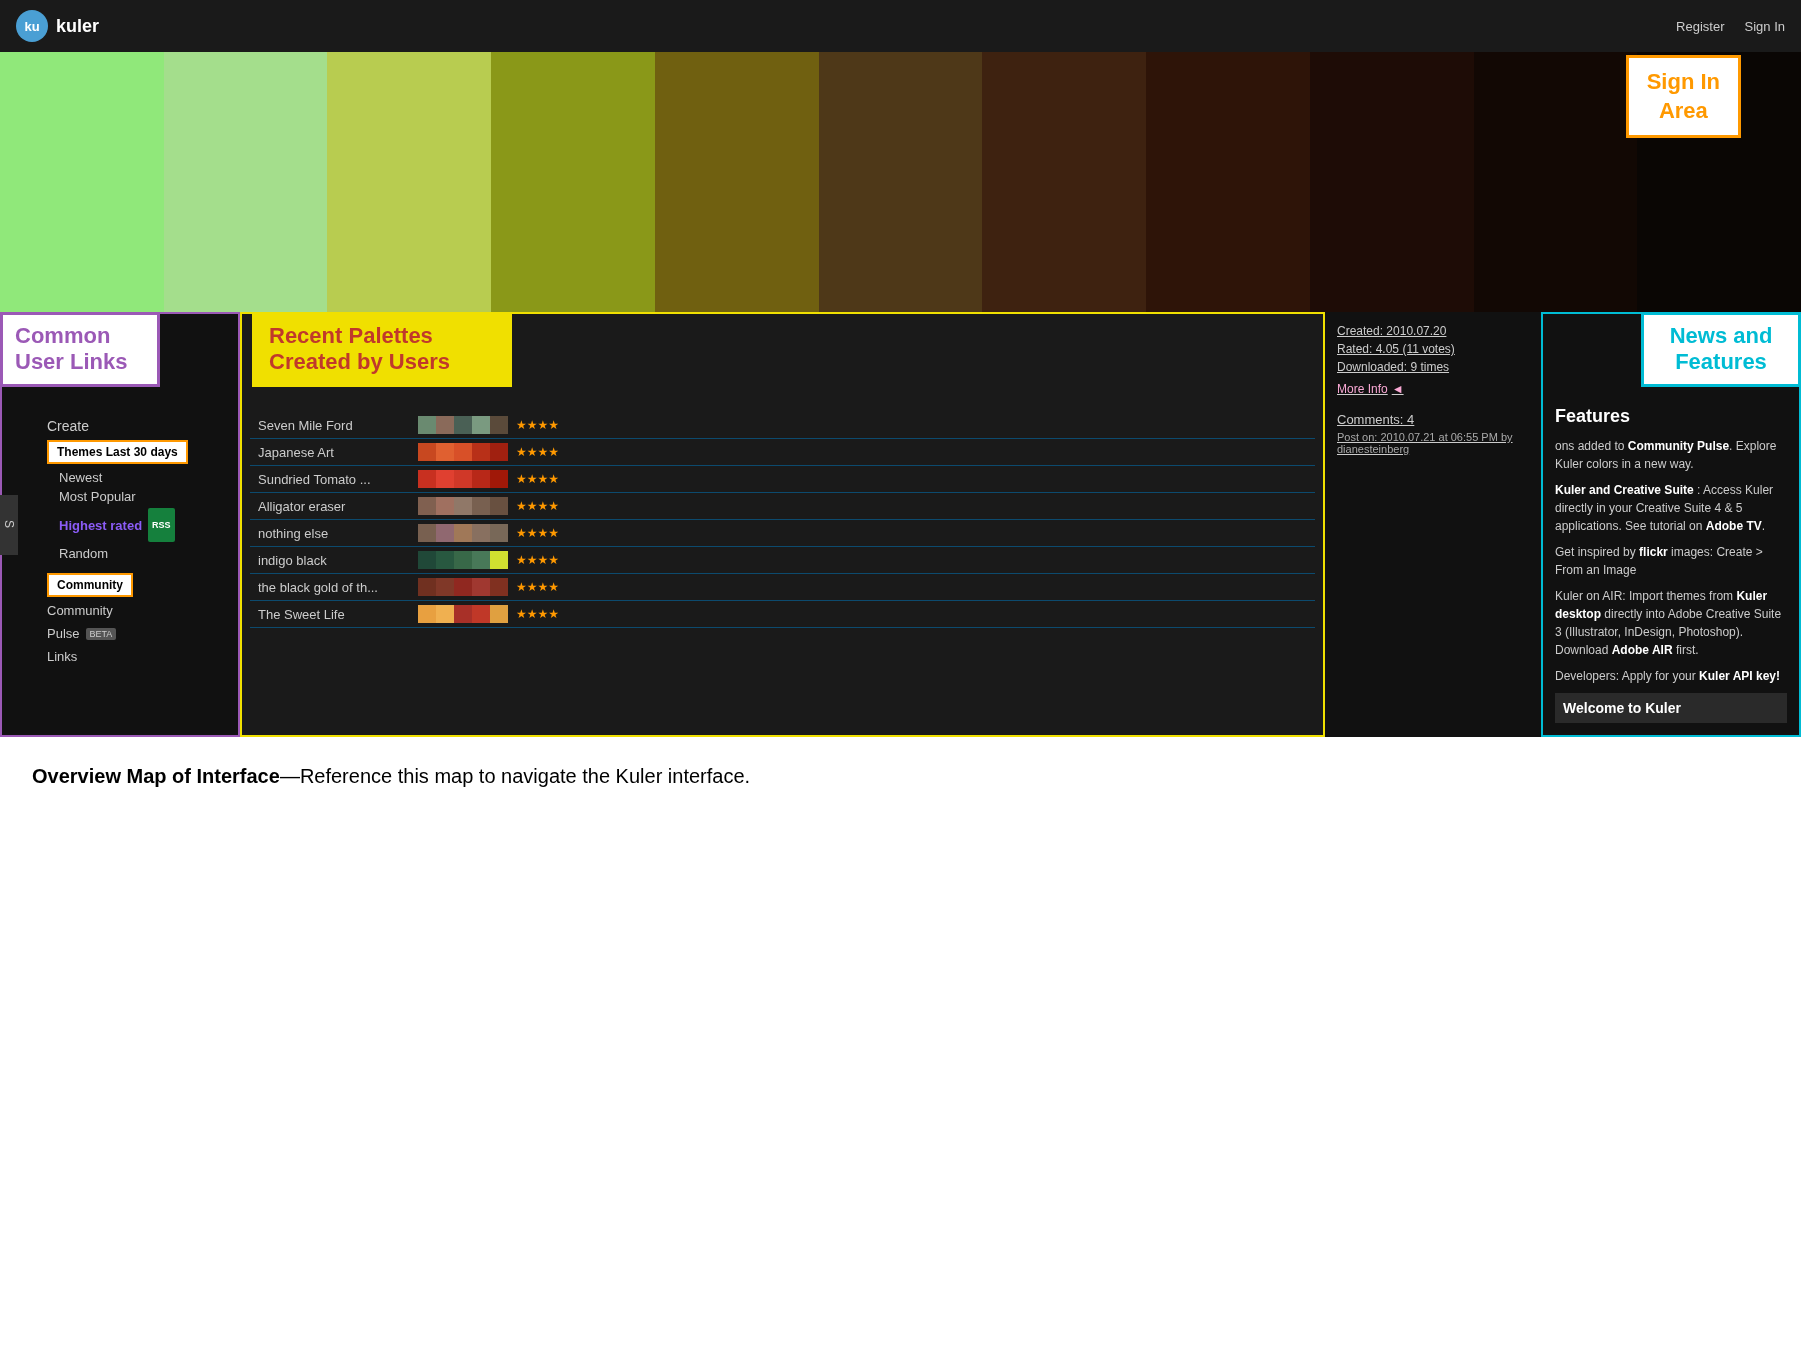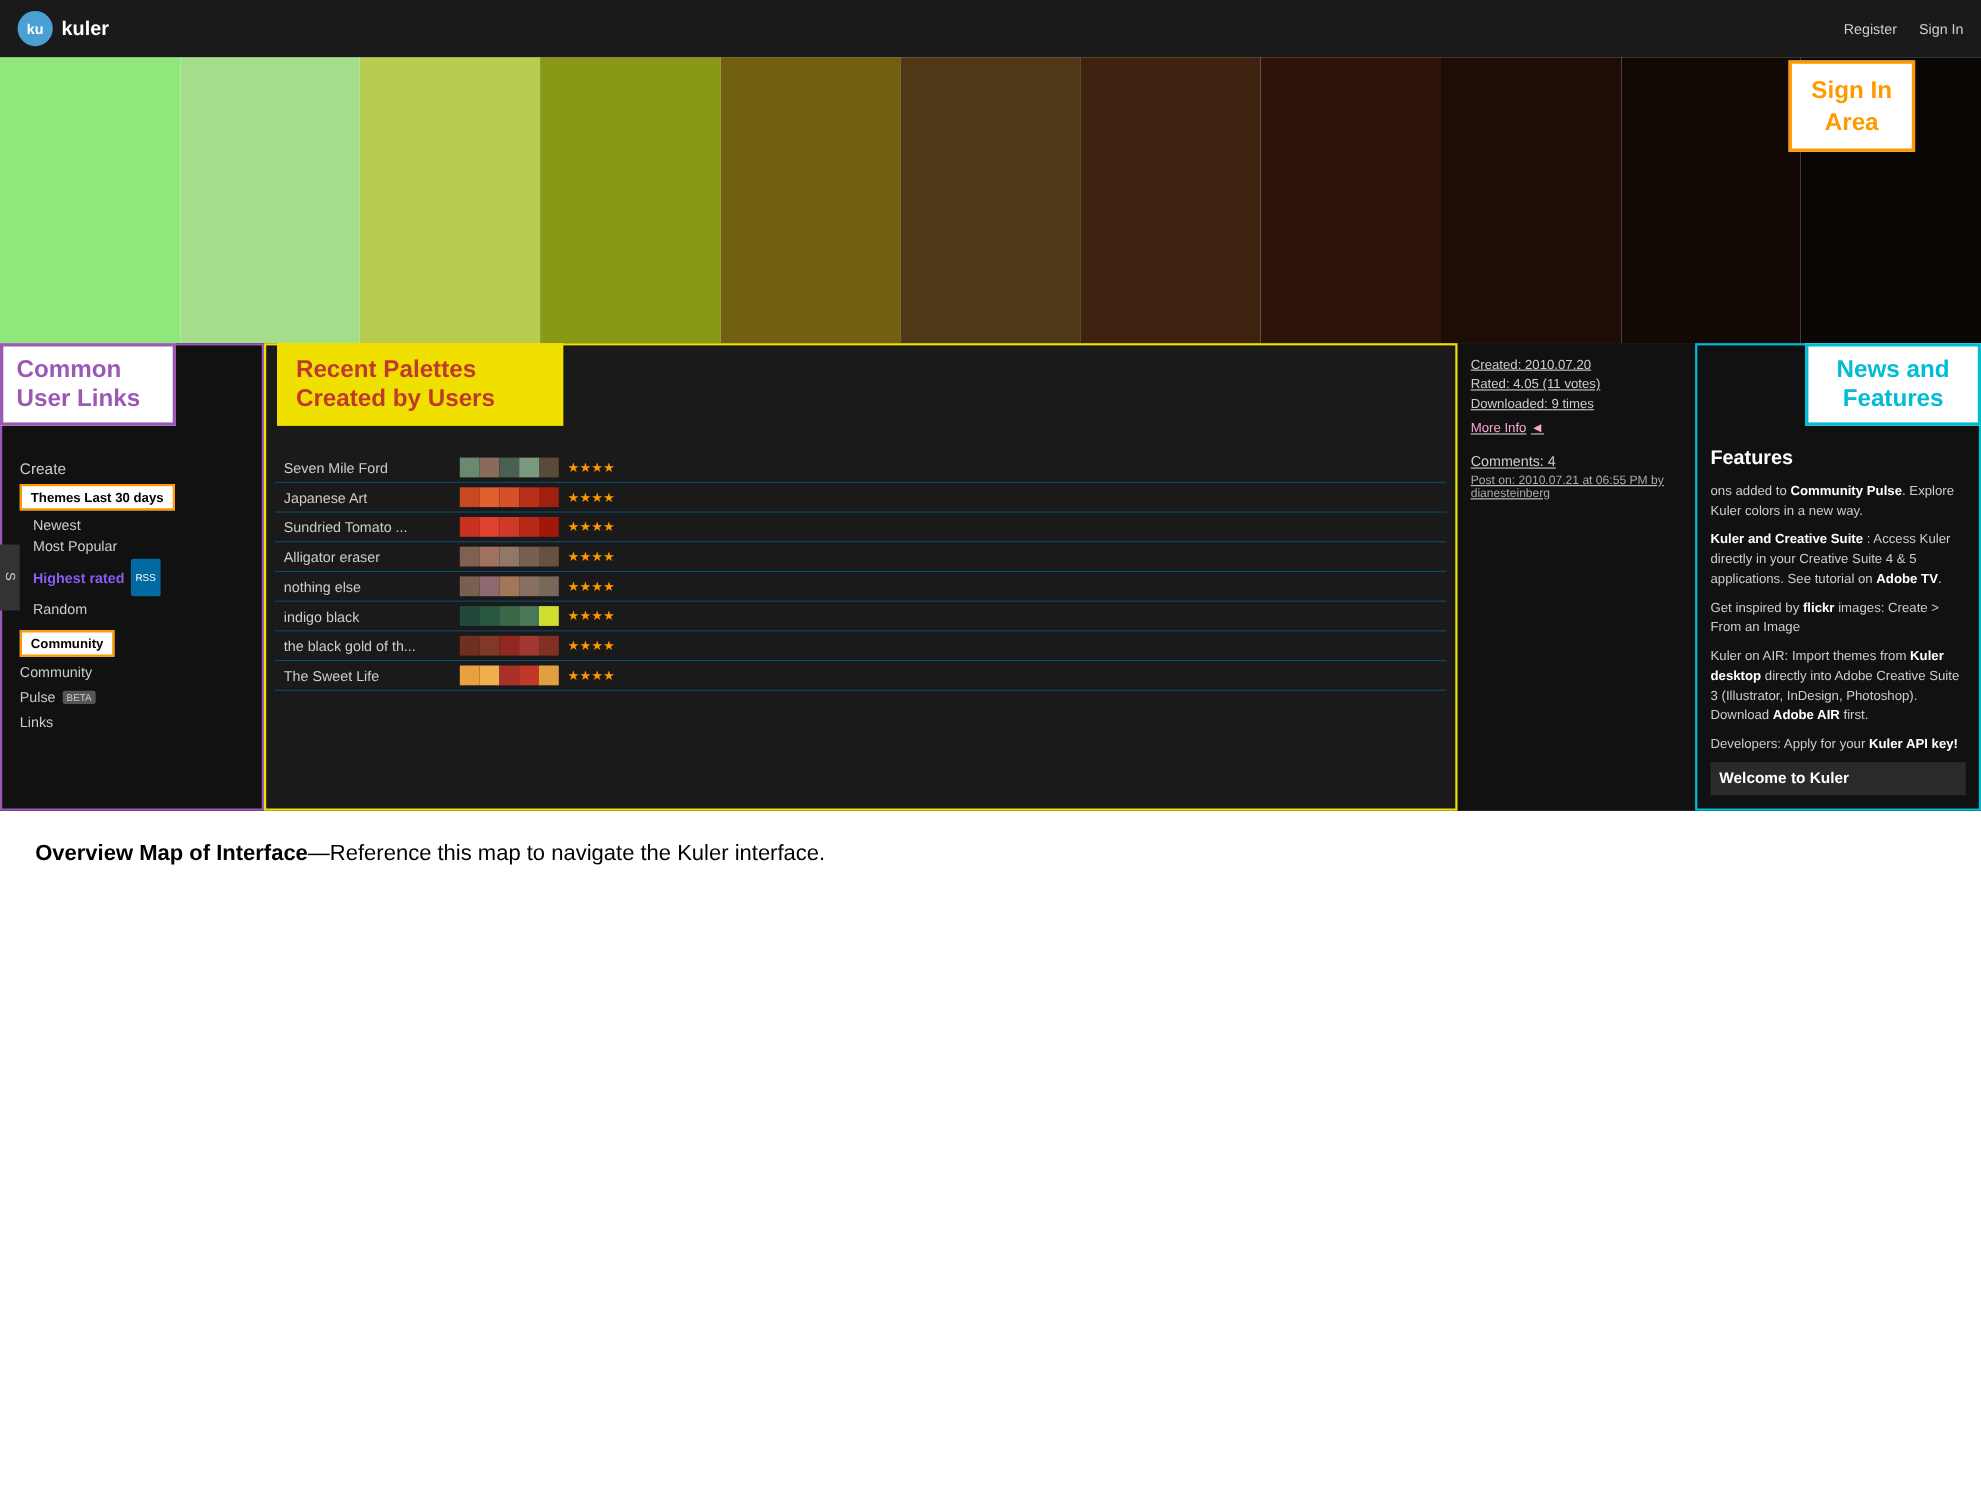--- a/index.html
+++ b/index.html
@@ -95,20 +95,21 @@
       padding: 8px 12px;
       font-size: 22px;
       font-weight: bold;
       color: #9b59b6;
       line-height: 1.2;
       z-index: 5;
       width: 160px;
     }
     .sidebar-content {
       margin-top: 90px;
+      margin-left: 29px;
     }
     .sidebar a, .sidebar span {
       display: block;
       color: #ccc;
       font-size: 14px;
       text-decoration: none;
       padding: 2px 0;
       cursor: pointer;
     }
     .sidebar .create-link { color: #ccc; margin-bottom: 4px; }
@@ -335,21 +336,21 @@
 
 
       <div style="position:relative;">
         <div style="background:#fff;border:2px solid #f90;padding:3px 8px;font-size:12px;font-weight:bold;color:#000;display:inline-block;margin-bottom:4px;white-space:nowrap;">Themes Last 30 days</div>
       </div>
 
       <a class="indent" style="color:#ccc;font-size:13px;display:block;padding-left:12px;padding:2px 0 2px 12px;">Newest</a>
       <a class="indent" style="color:#ccc;font-size:13px;display:block;padding:2px 0 2px 12px;">Most Popular</a>
       <div style="display:flex;align-items:center;padding:2px 0 2px 12px;">
         <a style="color:#8b5cf6;font-weight:bold;font-size:13px;text-decoration:none;">Highest rated</a>
-        <span class="sidebar-badge" style="margin-left:6px;background:#0369a1;color:white;font-size:9px;padding:12px 4px;border-radius:2px;">RSS</span>
+        <span class="sidebar-badge" style="margin-left:6px;background:#15803d;color:white;font-size:9px;padding:12px 4px;border-radius:2px;font-weight:bold;">RSS</span>
       </div>
       <a class="indent" style="color:#ccc;font-size:13px;display:block;padding:2px 0 2px 12px;">Random</a>
 
       <div style="margin-top:10px;position:relative;">
         
         <div style="background:#fff;border:2px solid #f90;padding:3px 8px;font-size:12px;font-weight:bold;color:#000;display:inline-block;margin-bottom:4px;">Community</div>
         <a style="color:#ccc;font-size:13px;display:block;text-decoration:none;">Community</a>
       </div>
 
       <div style="display:flex;align-items:center;margin-top:4px;">

